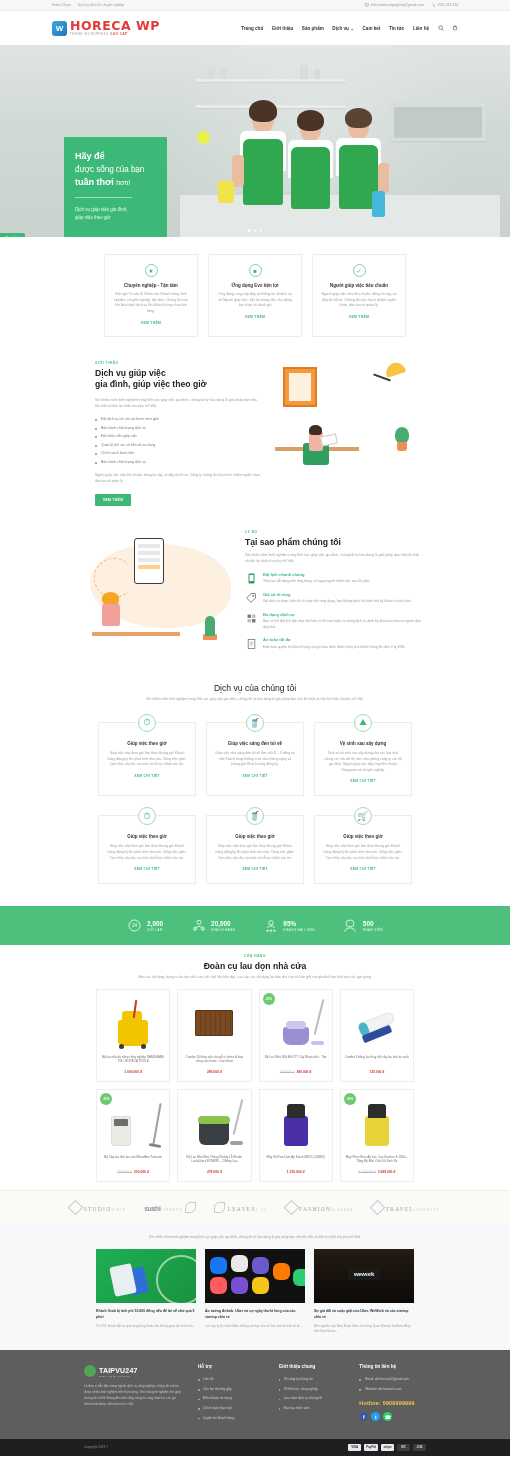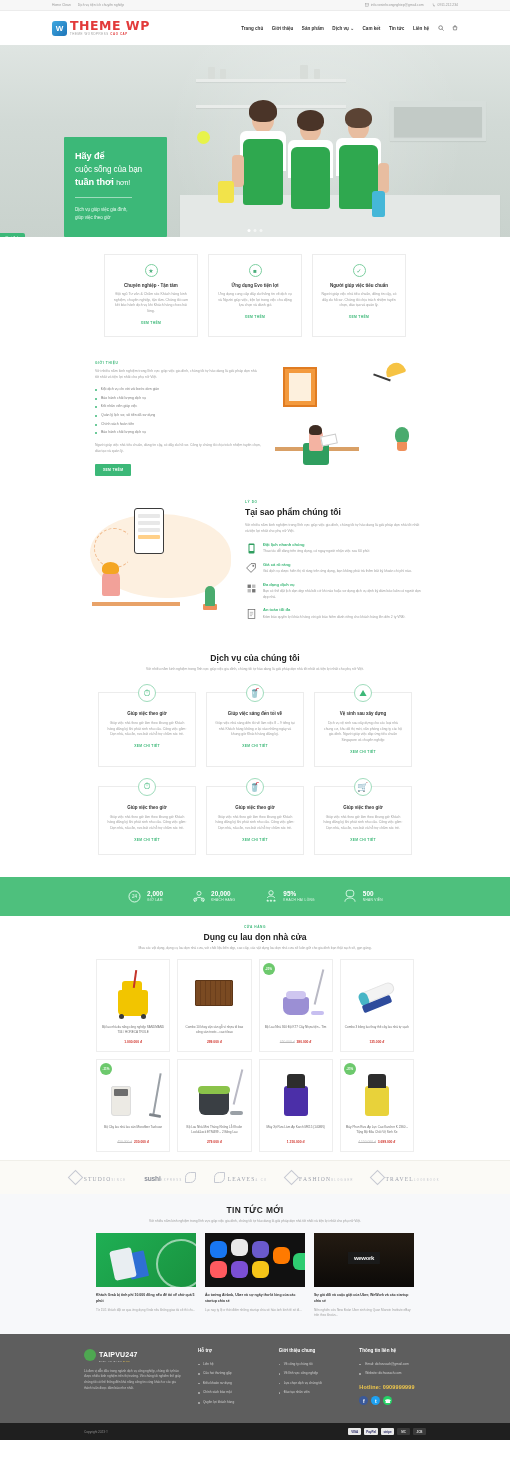--- a/index.html
+++ b/index.html
@@ -92,21 +92,21 @@
   .wl-dots{position:absolute;left:6px;top:28px;width:40px;height:40px;border:1px dashed #f0b98a;border-radius:50%;border-right-color:transparent}
   .why-r{flex:1}
   .why-r h2{font-size:8.6px;color:#222;font-weight:bold;margin-bottom:5px}
   .why-r .lead{font-size:3.5px;line-height:1.72;color:#9d9d9d;margin-bottom:8px}
   .wrow{display:flex;gap:5px;margin-bottom:7px;align-items:flex-start}
   .wrow .wic{width:13px;height:13px;flex:0 0 13px;display:flex;align-items:center;justify-content:center;color:#3cb878;font-size:8px}
   .wrow h4{font-size:4.1px;color:#3cb878;font-weight:bold;margin-bottom:2.5px}
   .wrow p{font-size:3.4px;line-height:1.62;color:#9d9d9d}
   
   .svc{padding:8px 0 22px;text-align:center}
-  .svc h2{font-size:8.6px;color:#222;font-weight:bold;margin-bottom:4px}
+  .svc h2{font-size:8.6px;color:#222;font-weight:normal;margin-bottom:4px}
   .svc .lead{font-size:3.4px;color:#9d9d9d;max-width:316px;margin:0 auto 10px;line-height:1.7}
   .svc-grid{display:flex;gap:10px;padding:0 98px;flex-wrap:wrap;justify-content:center}
   .scard{flex:1 1 28%;border:1px solid #ececec;background:#fff;padding:14px 8px 11px;text-align:center;position:relative;margin-top:9px}
   .scard .sic{position:absolute;left:50%;top:-9px;transform:translateX(-50%);width:18px;height:18px;border-radius:50%;background:#fff;border:1px solid #9fdcbc;display:flex;align-items:center;justify-content:center;color:#3cb878;font-size:9px}
   .scard h3{font-size:4.5px;color:#333;font-weight:bold;margin:4px 0 5px}
   .scard p{font-size:3.4px;line-height:1.65;color:#9d9d9d}
   .scard .more{display:inline-block;margin-top:6px;font-size:3.3px;font-weight:bold;color:#3cb878;letter-spacing:.3px}
   
   .stats{background:#4ec07d;display:flex;align-items:center;justify-content:center;gap:28px;padding:12px 0;color:#fff}
   .stat{display:flex;align-items:center;gap:5px}
@@ -221,21 +221,21 @@
           </svg>
         <b style="font-weight:normal">0911.212.234</b>
       </span>
     </div>
   </div>
 
   <div class="header">
     <div class="logo">
       <div class="logo-mark">W</div>
       <div class="logo-txt">
-        <div class="logo-main">THEME WP</div>
+        <div class="logo-main">HORECA WP</div>
         <div class="logo-sub"><span>THEME WORDPRESS</span> <b>CAO CẤP</b></div>
       </div>
     </div>
     <nav>
       <a href="#">Trang chủ</a>
       <a href="#">Giới thiệu</a>
       <a href="#">Sản phẩm</a>
       <a href="#">Dịch vụ ⌄</a>
       <a href="#">Cam kết</a>
       <a href="#">Tin tức</a>
@@ -283,21 +283,21 @@
       <div class="p-arm" style="left:232px;top:110px;width:12px;height:32px;background:#e8bda0"></div>
       <div class="p-arm" style="left:378px;top:118px;width:11px;height:30px;background:#e8bda0"></div>
 
       <div style="position:absolute;left:218px;top:136px;width:16px;height:22px;background:#f2e34a;border-radius:3px"></div>
       <div style="position:absolute;left:372px;top:146px;width:13px;height:26px;background:#45b7d8;border-radius:3px 3px 2px 2px"></div>
       <div style="position:absolute;left:197px;top:86px;width:13px;height:13px;background:#e7f34a;border-radius:50%"></div>
     </div>
     <div class="hero-card">
       <h1>
         <span>Hãy để</span><br>
-        <span class="thin">cuộc sống của bạn</span><br>
+        <span class="thin">được sống của bạn</span><br>
         <span>tuần thơi</span>
         <span class="sm">hơn!</span>
       </h1>
       <div class="hero-rule"></div>
       <p style="white-space:pre-line">Dịch vụ giúp việc gia đình,
 giúp việc theo giờ</p>
     </div>
 
     <div class="chat-tab">Chat Zalo</div>
     <div class="hero-dots">
@@ -324,20 +324,21 @@
       <div class="ricon">✓</div>
       <h3>Người giúp việc tiêu chuẩn</h3>
       <p>Người giúp việc nhà tiêu chuẩn, đồng tin cậy, có đầy đủ hồ sơ. Chúng tôi chịu trách nhiệm tuyển chọn, đào tạo và quản lý.</p>
       <span class="more">XEM THÊM</span>
     </div>
   </div>
 
   <div class="intro">
     <div class="intro-l">
       <div class="tag">GIỚI THIỆU</div>
+      <h2><span>Dịch vụ giúp việc</span><br><span>gia đình, giúp việc theo giờ</span></h2>
       <p class="lead">Với nhiều năm kinh nghiệm trong lĩnh vực giúp việc gia đình, chúng tôi tự hào đang là giải pháp dọn nhà tốt nhất và tiện lợi nhất cho phụ nữ Việt.</p>
       <ul>
         <li>Đặt dịch vụ chỉ với vài bước đơn giản</li>
         <li>Bảo hành chất lượng dịch vụ</li>
         <li>Đổi nhân viên giúp việc</li>
         <li>Quản lý lịch sử, số tiền đã sử dụng</li>
         <li>Chính sách hoàn tiền</li>
         <li>Bảo hành chất lượng dịch vụ</li>
       </ul>
       <p class="tail">Người giúp việc nhà tiêu chuẩn, đáng tin cậy, có đầy đủ hồ sơ. Công ty chúng tôi chịu trách nhiệm tuyển chọn, đào tạo và quản lý.</p>
@@ -524,21 +525,21 @@
         </div>
       <div>
           <div class="num">500</div>
           <div class="lab">NHÂN VIÊN</div>
         </div>
     </div>
   </div>
 
   <div class="prods">
     <div class="tag">CỬA HÀNG</div>
-    <h2>Dụng cụ lau dọn nhà cửa</h2>
+    <h2>Đoàn cụ lau dọn nhà cửa</h2>
     <p class="lead">Mua các vật dụng, dụng cụ lau dọn nhà cửa, với chất liệu bền đẹp, cao cấp, các vật dụng lau dọn nhà cửa sẽ luôn giữ cho gia đình bạn thật sạch sẽ, gọn gàng.</p>
     <div class="pgrid">
 
       <div class="pcard">
         <div class="pimg">
             <div class="art">
               <div class="a-bucket"></div>
               <div class="a-wheel" style="left:28%"></div>
               <div class="a-wheel" style="left:62%"></div>
             </div>
@@ -647,21 +648,20 @@
         <span class="bmk"></span>
         <span class="btx"><span class="b1">FASHION</span><span class="b2">BLOGGER</span></span>
       </div>
     <div class="brand">
         <span class="bmk"></span>
         <span class="btx"><span class="b1">TRAVEL</span><span class="b2">LOOKBOOK</span></span>
       </div>
   </div>
 
   <div class="news">
-    <h2>TIN TỨC MỚI</h2>
     <p class="lead">Với nhiều năm kinh nghiệm trong lĩnh vực giúp việc gia đình, chúng tôi tự hào đang là giải pháp dọn nhà tốt nhất và tiện lợi nhất cho phụ nữ Việt.</p>
     <div class="ngrid">
       <div class="ncard">
         <div class="nimg n1"></div>
         <h3>Khách Grab bị tính phí 10.000 đồng nếu để tài xế chờ quá 5 phút</h3>
         <p>Từ 15/1 khách đặt xe qua ứng dụng Grab nếu không giao tài xế thì chỉ...</p>
       </div>
       <div class="ncard">
         <div class="nimg n2">
           <i style="left:5px;top:8px;width:17px;height:17px;background:#1877f2"></i>

